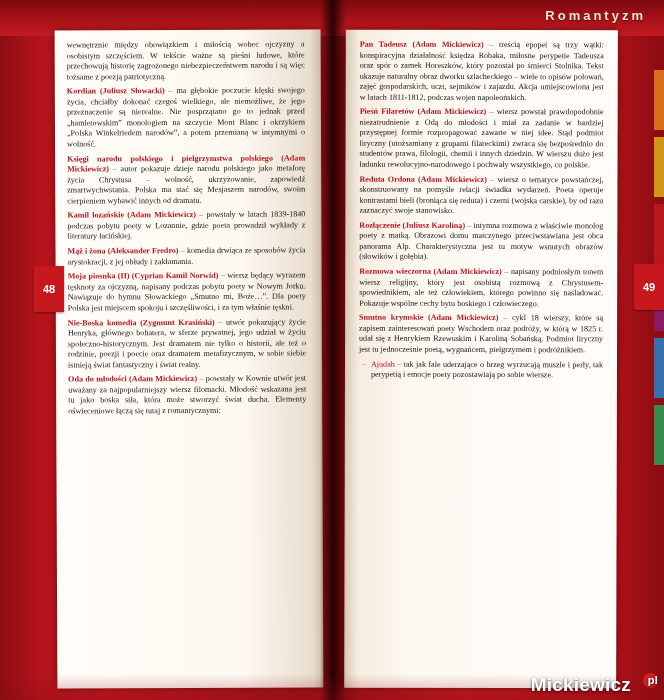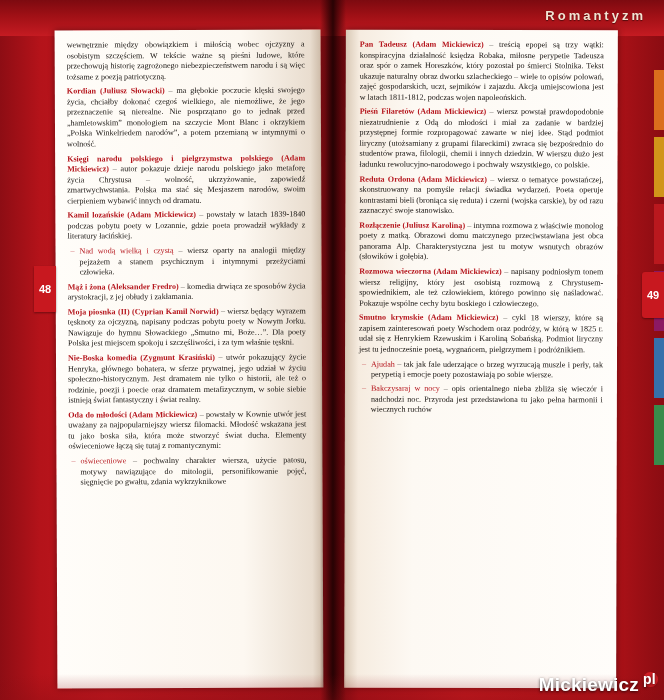--- a/index.html
+++ b/index.html
@@ -50,27 +50,27 @@
   .page.left .col{left:12px;right:16px;}
   .page.right .col{left:14px;right:14px;}
   p{margin:0 0 4.2px 0;}
   .hdr{color:#b5161d;font-weight:bold;}
   .sub{color:#b5161d;}
   ul{margin:0 0 4px 0;padding-left:12px;list-style:none;}
   li{margin:0 0 3.5px 0;position:relative;}
   li:before{content:"–";position:absolute;left:-9px;color:#b5161d;}
   
   .tab{
-    position:absolute;width:22px;height:46px;background:#c8181f;
+    position:absolute;width:30px;height:46px;background:#c8181f;
     color:#fff;font-family:"Liberation Sans", sans-serif;font-size:11px;
     display:flex;align-items:center;justify-content:center;font-weight:bold;
     box-shadow:0 1px 2px rgba(0,0,0,.4);
   }
   .tab.l{left:34px;top:266px;}
-  .tab.r{right:0px;top:272px;border-radius:3px 0 0 3px;}
+  .tab.r{right:0px;top:264px;border-radius:3px 0 0 3px;}
   .edge-tabs{position:absolute;right:0;top:70px;width:10px;height:520px;}
   .edge-tabs div{height:60px;margin-bottom:7px;background:#e2791f;opacity:.9;}
   .edge-tabs div:nth-child(2){background:#d8a41c;}
   .edge-tabs div:nth-child(3){background:#bf1a20;}
   .edge-tabs div:nth-child(4){background:#8c1b6d;}
   .edge-tabs div:nth-child(5){background:#2c7bbd;}
   .edge-tabs div:nth-child(6){background:#2f9a52;}
   
   .band{
     position:absolute;left:70px;top:34px;width:236px;height:16px;
@@ -82,22 +82,22 @@
   
   .wm{
     position:absolute;right:6px;bottom:4px;
     font-family:"Liberation Sans", sans-serif;
     font-size:19px;color:#ffffff;font-weight:bold;
     text-shadow:0 1px 3px rgba(0,0,0,.75);
     letter-spacing:.2px;
   }
   .wm .pl{
     display:inline-block;background:#d21f26;color:#fff;
-    border-radius:50%;width:15px;height:15px;font-size:14px;
-    line-height:15px;text-align:left;vertical-align:super;margin-left:4px;
+    border-radius:50%;width:15px;height:15px;font-size:11px;
+    line-height:15px;text-align:right;vertical-align:super;margin-left:12px;
   }
   .blur-bottom{
     position:absolute;left:0;bottom:0;width:664px;height:26px;
     background:linear-gradient(180deg,rgba(180,20,26,0),rgba(140,12,18,.35));
   }
 </style>
 </head>
 <body>
 
 <div class="book">
@@ -118,53 +118,48 @@
   <div class="page left">
     <div class="col">
       <p>wewnętrznie między obowiązkiem i miłością wobec ojczyzny a osobistym szczęściem. W tekście ważne są pieśni ludowe, które przechowują historię zagrożonego niebezpieczeństwem narodu i są więc tożsame z poezją patriotyczną.</p>
 
       <p><span class="hdr">Kordian (Juliusz Słowacki)</span> <span>– ma głębokie poczucie klęski swojego życia, chciałby dokonać czegoś wielkiego, ale niemożliwe, że jego przeznaczenie są nierealne. Nie posprzątano go to jednak przed „hamletowskim” monologiem na szczycie Mont Blanc i okrzykiem „Polska Winkelriedem narodów”, a potem przemianą w intymnymi o wolność.</span></p>
 
       <p><span class="hdr">Księgi narodu polskiego i pielgrzymstwa polskiego (Adam Mickiewicz)</span> <span>– autor pokazuje dzieje narodu polskiego jako metaforę życia Chrystusa – wolność, ukrzyżowanie, zapowiedź zmartwychwstania. Polska ma stać się Mesjaszem narodów, swoim cierpieniem wybawić innych od dramatu.</span></p>
 
       <p><span class="hdr">Kamil lozańskie (Adam Mickiewicz)</span> <span>– powstały w latach 1839-1840 podczas pobytu poety w Lozannie, gdzie poeta prowadził wykłady z literatury łacińskiej.</span></p>
       <ul>
-        <li><span class="sub">Nad wodą wielką i czystą</span> <span>– wiersz oparty na analogii między pejzażem a stanem psychicznym i intymnymi przeżyciami człowieka.</span></li>
       </ul>
 
       <p><span class="hdr">Mąż i żona (Aleksander Fredro)</span> <span>– komedia drwiąca ze sposobów życia arystokracji, z jej obłudy i zakłamania.</span></p>
 
       <p><span class="hdr">Moja piosnka (II) (Cyprian Kamil Norwid)</span> <span>– wiersz będący wyrazem tęsknoty za ojczyzną, napisany podczas pobytu poety w Nowym Jorku. Nawiązuje do hymnu Słowackiego „Smutno mi, Boże…”. Dla poety Polska jest miejscem spokoju i szczęśliwości, i za tym właśnie tęskni.</span></p>
 
       <p><span class="hdr">Nie-Boska komedia (Zygmunt Krasiński)</span> <span>– utwór pokazujący życie Henryka, głównego bohatera, w sferze prywatnej, jego udział w życiu społeczno-historycznym. Jest dramatem nie tylko o historii, ale też o rodzinie, poezji i poecie oraz dramatem metafizycznym, w sobie siebie istnieją świat fantastyczny i świat realny.</span></p>
 
       <p><span class="hdr">Oda do młodości (Adam Mickiewicz)</span> <span>– powstały w Kownie utwór jest uważany za najpopularniejszy wiersz filomacki. Młodość wskazana jest tu jako boska siła, która może stworzyć świat ducha. Elementy oświeceniowe łączą się tutaj z romantycznymi:</span></p>
-      <ul>
-        <li><span class="sub">oświeceniowe</span> <span>– pochwalny charakter wiersza, użycie patosu, motywy nawiązujące do mitologii, personifikowanie pojęć, sięgnięcie po gwałtu, zdania wykrzyknikowe</span></li>
-      </ul>
     </div>
   </div>
 
   <div class="page right">
     <div class="col">
 
       <p><span class="hdr">Pan Tadeusz (Adam Mickiewicz)</span> <span>– treścią epopei są trzy wątki: konspiracyjna działalność księdza Robaka, miłosne perypetie Tadeusza oraz spór o zamek Horeszków, który pozostał po śmierci Stolnika. Tekst ukazuje naturalny obraz dworku szlacheckiego – wiele to opisów polowań, zajęć gospodarskich, uczt, sejmików i zajazdu. Akcja umiejscowiona jest w latach 1811-1812, podczas wojen napoleońskich.</span></p>
 
       <p><span class="hdr">Pieśń Filaretów (Adam Mickiewicz)</span> <span>– wiersz powstał prawdopodobnie niezatrudnienie z Odą do młodości i miał za zadanie w bardziej przystępnej formie rozpropagować zawarte w niej idee. Stąd podmiot liryczny (utożsamiany z grupami filareckimi) zwraca się bezpośrednio do studentów prawa, filologii, chemii i innych dziedzin. W wierszu dużo jest ładunku rewolucyjno-narodowego i pochwały wszystkiego, co polskie.</span></p>
 
       <p><span class="hdr">Reduta Ordona (Adam Mickiewicz)</span> <span>– wiersz o tematyce powstańczej, skonstruowany na pomyśle relacji świadka wydarzeń. Poeta operuje kontrastami bieli (broniąca się reduta) i czerni (wojska carskie), by od razu zaznaczyć swoje stanowisko.</span></p>
 
       <p><span class="hdr">Rozłączenie (Juliusz Karoliną)</span> <span>– intymna rozmowa z właściwie monolog poety z matką. Obrazowi domu matczynego przeciwstawiana jest obca panorama Alp. Charakterystyczna jest tu motyw wsnutych obrazów (słowików i gołębia).</span></p>
 
       <p><span class="hdr">Rozmowa wieczorna (Adam Mickiewicz)</span> <span>– napisany podniosłym tonem wiersz religijny, który jest osobistą rozmową z Chrystusem-spowiednikiem, ale też człowiekiem, którego powinno się naśladować. Pokazuje wspólne cechy bytu boskiego i człowieczego.</span></p>
 
       <p><span class="hdr">Smutno krymskie (Adam Mickiewicz)</span> <span>– cykl 18 wierszy, które są zapisem zainteresowań poety Wschodem oraz podróży, w którą w 1825 r. udał się z Henrykiem Rzewuskim i Karoliną Sobańską. Podmiot liryczny jest tu jednocześnie poetą, wygnańcem, pielgrzymem i podróżnikiem.</span></p>
       <ul>
         <li><span class="sub">Ajudah</span> <span>– tak jak fale uderzające o brzeg wyrzucają muszle i perły, tak perypetią i emocje poety pozostawiają po sobie wiersze.</span></li>
-        <li><span class="sub">Bakczysaraj w nocy</span> <span>– opis orientalnego nieba zbliża się wieczór i nadchodzi noc. Przyroda jest przedstawiona tu jako pełna harmonii i wiecznych ruchów</span></li>
       </ul>
     </div>
   </div>
 
   <div class="spine"></div>
 
   <div class="tab l">48</div>
   <div class="tab r">49</div>
 
   <div class="blur-bottom"></div>

